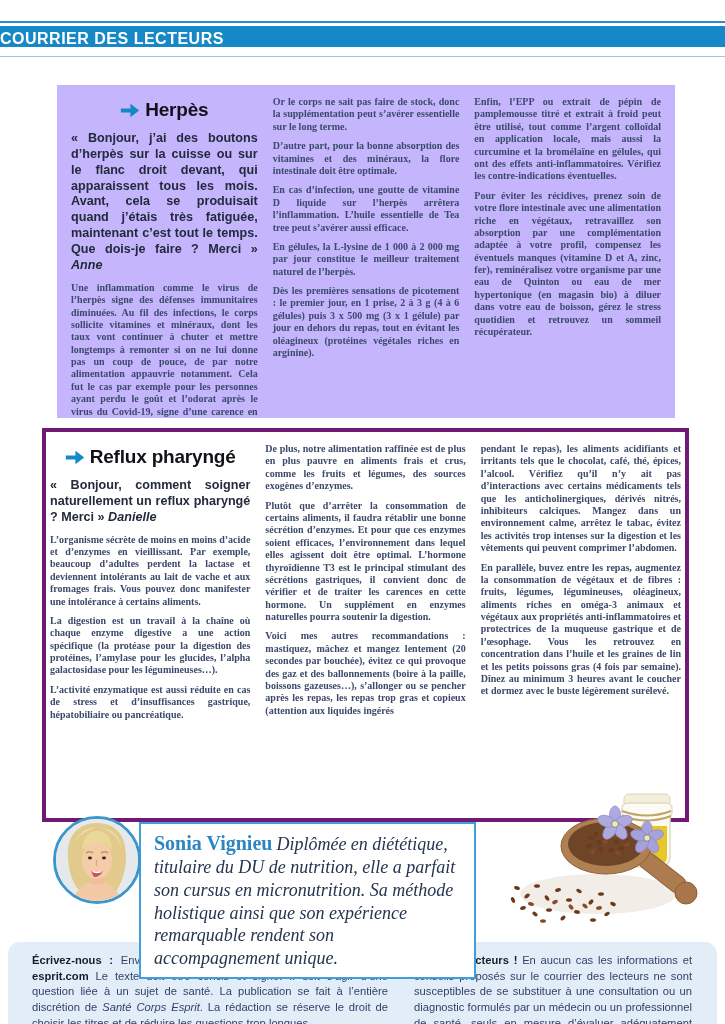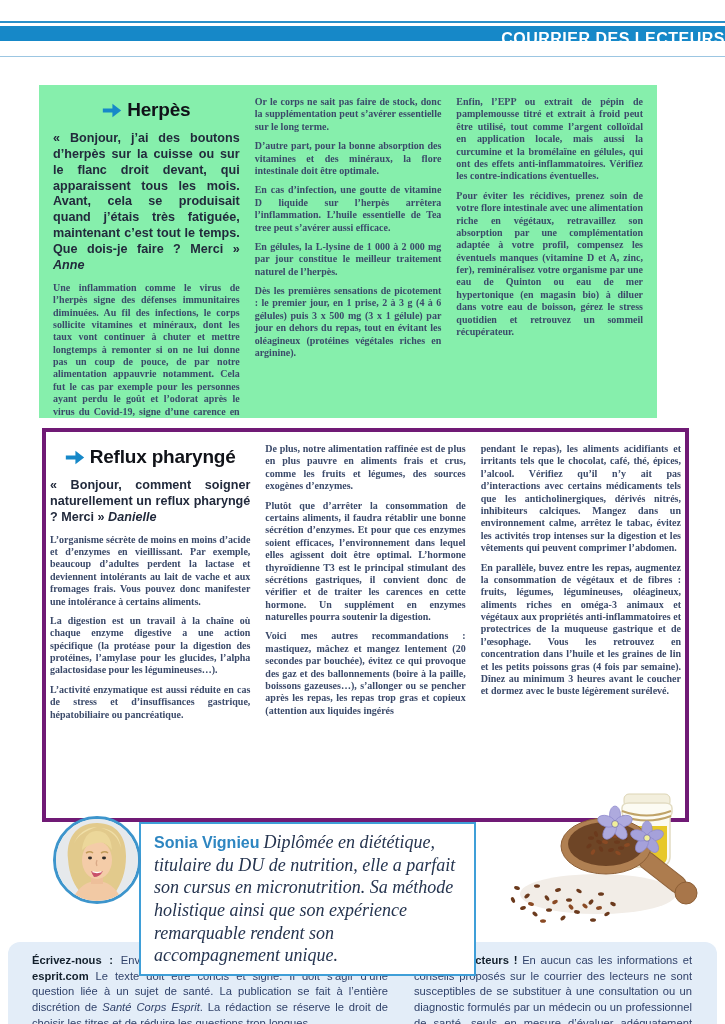--- a/index.html
+++ b/index.html
@@ -1,48 +1,48 @@
 <!DOCTYPE html>
 <html><head>
 <meta charset="utf-8">
 <style>
   html,body{margin:0;padding:0;background:#fff;}
   .page{position:relative;width:725px;height:1024px;background:#fff;overflow:hidden;
         font-family:"Liberation Serif",serif;}
 
   
   .rule-top{position:absolute;top:21px;left:0;width:725px;height:2px;background:#2a8fc8;}
-  .header-bar{position:absolute;top:26px;left:0;width:725px;height:15px;background:#1688c8;
+  .header-bar{position:absolute;top:26px;left:0;width:725px;height:21px;background:#1688c8;
       color:#fff;font-family:"Liberation Sans",sans-serif;font-weight:bold;font-size:16px;
-      letter-spacing:.5px;text-align:right;line-height:26px;}
+      letter-spacing:.5px;text-align:left;line-height:26px;}
   .rule-bottom{position:absolute;top:56px;left:0;width:725px;height:1px;background:#9cc6e2;}
 
   
   .article{position:absolute;display:flex;gap:15px;box-sizing:border-box;overflow:hidden;}
-  .article-herpes{left:39px;top:85px;width:618px;height:333px;background:#86efac;padding:11px 14px;}
+  .article-herpes{left:57px;top:85px;width:618px;height:333px;background:#c4b5fd;padding:11px 14px;}
   .article-reflux{left:42px;top:428px;width:647px;height:394px;background:#fff;
       border:4px solid #701a75;padding:11px 4px;}
   .col{flex:1 1 0;min-width:0;}
 
   .article-title{margin:3px 0 8px;text-align:center;font-family:"Liberation Sans",sans-serif;
       font-weight:bold;font-size:19px;color:#101218;letter-spacing:-.2px;}
   .arrow{display:inline-block;vertical-align:-2px;margin-right:5px;}
 
   .question{margin:0 0 8px;font-family:"Liberation Sans",sans-serif;font-weight:bold;
       font-size:12.6px;line-height:1.26;color:#222a3c;text-align:justify;}
   .question .i{font-style:italic;}
 
   .paras p{margin:0 0 7px;font-size:10px;line-height:1.24;color:#3b4a6a;text-align:justify;font-weight:bold;}
 
   
   .bio-photo{position:absolute;left:53px;top:816px;width:88px;height:88px;z-index:4;}
   .bio-box{position:absolute;left:139px;top:822px;width:337px;min-height:76px;background:#fff;
       border:2px solid #3f9fd8;box-sizing:border-box;padding:7px 10px 7px 13px;z-index:3;}
   .bio-box p{margin:0;line-height:1.26;}
-  .bio-name{font-family:Liberation Sans, sans-serif;font-weight:bold;font-size:16px;color:#2e86c1;}
+  .bio-name{font-family:Liberation Serif, serif;font-weight:bold;font-size:20px;color:#2e86c1;}
   .bio-text{font-style:italic;font-size:18px;color:#25344f;}
 
   
   .flax-photo{position:absolute;left:503px;top:786px;width:212px;height:152px;z-index:2;}
 
   
   .footer-band{position:absolute;left:8px;top:942px;width:709px;height:82px;background:#e3edf8;
       border-radius:12px 12px 0 0;box-sizing:border-box;padding:11px 25px 0 24px;display:flex;gap:26px;
       font-family:"Liberation Sans",sans-serif;font-size:11.2px;line-height:1.4;color:#31426a;}
   .footer-left{flex:0 0 356px;margin:0;text-align:justify;}

